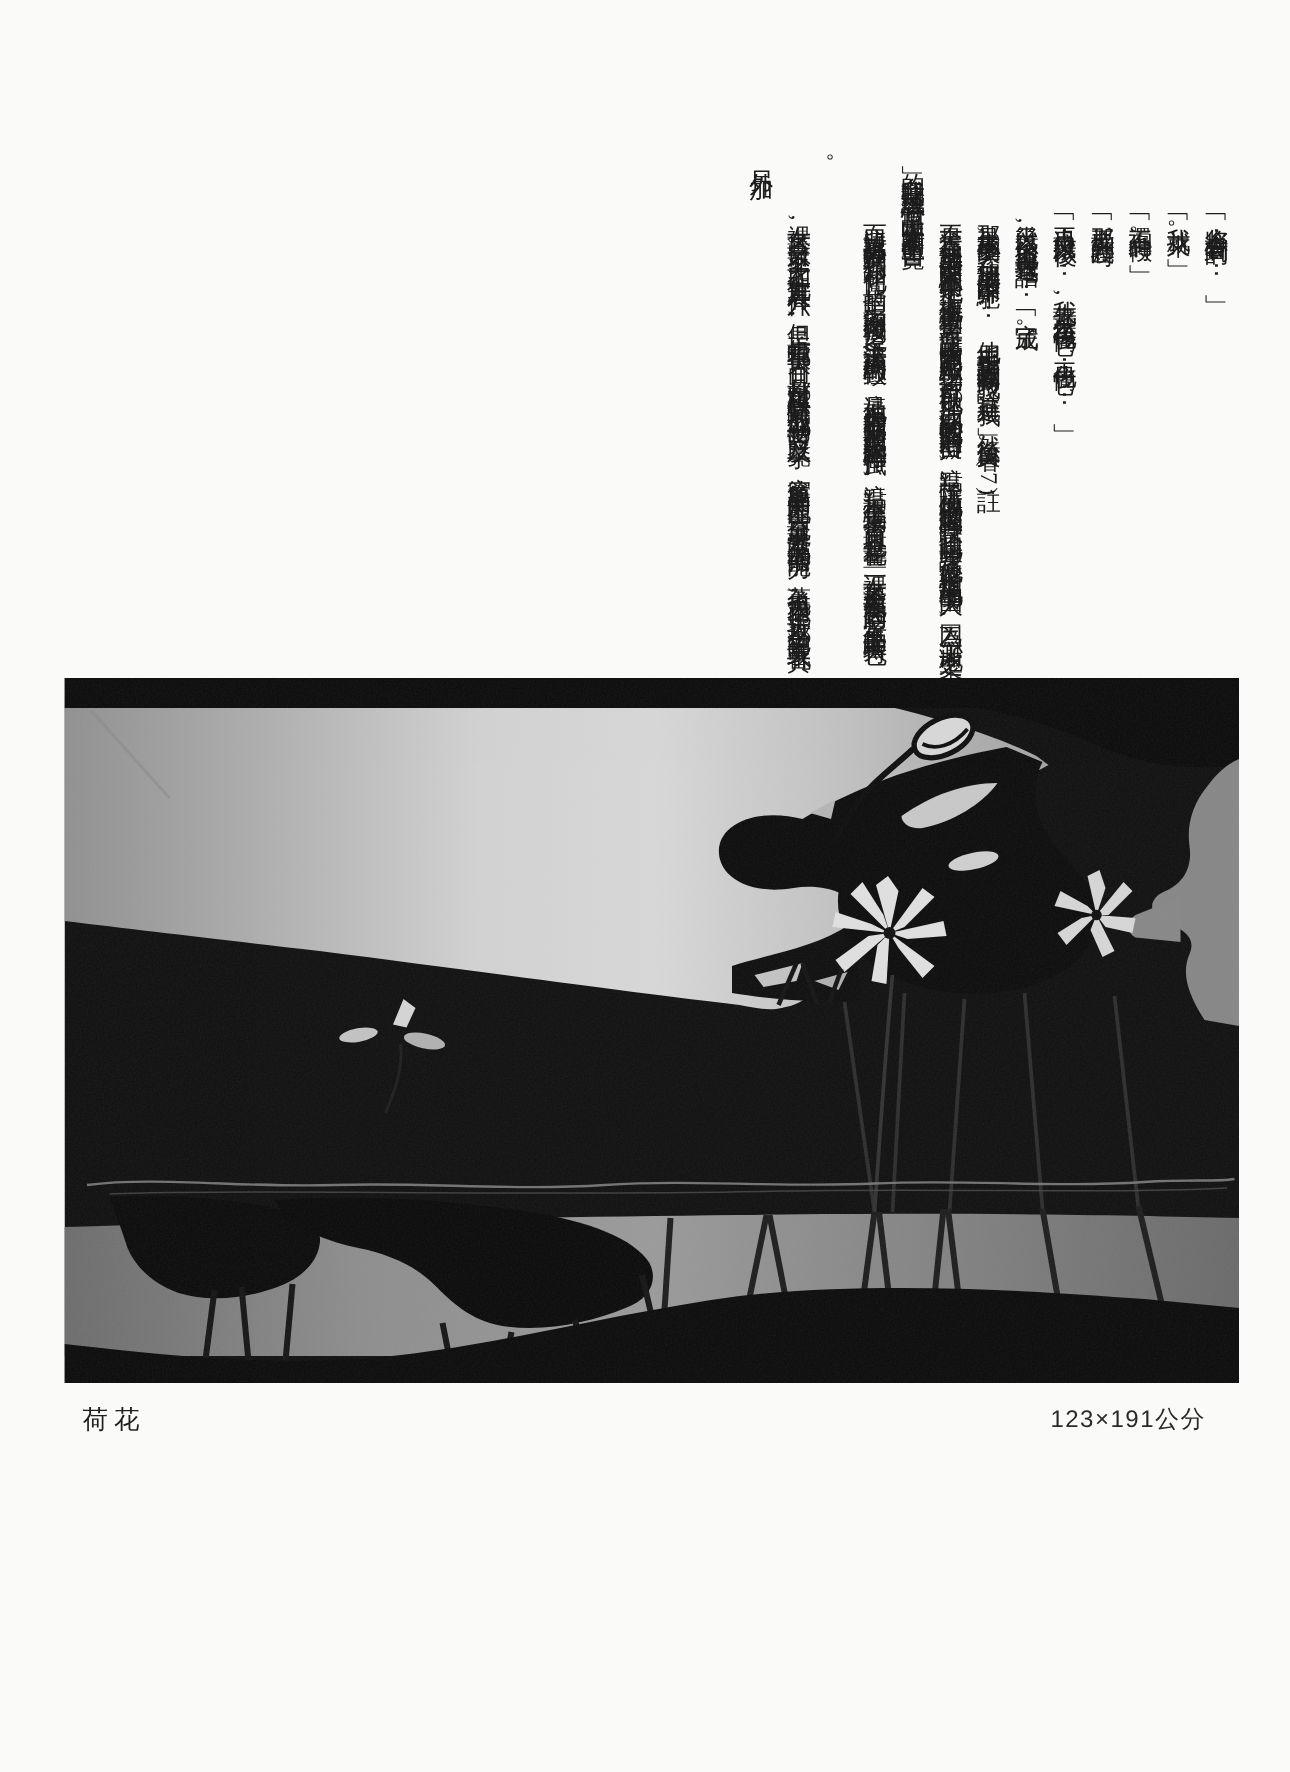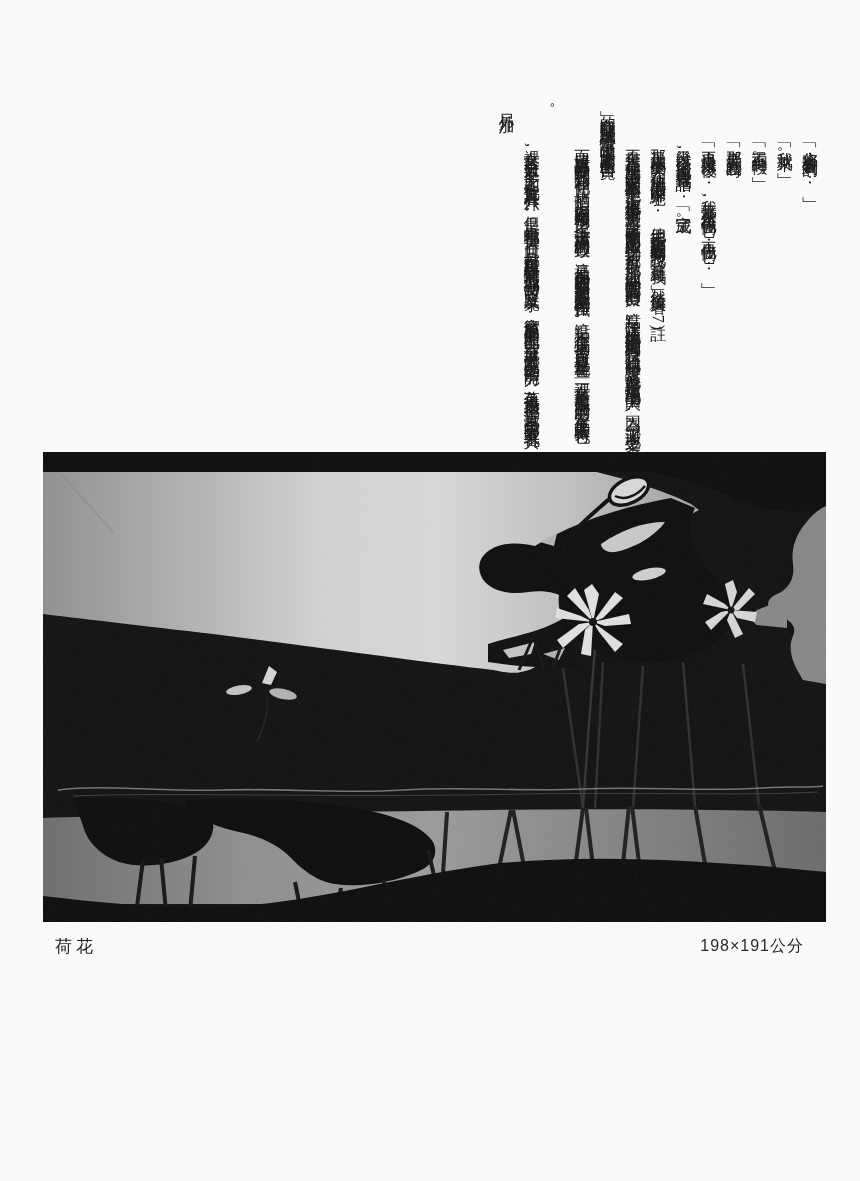--- a/index.html
+++ b/index.html
@@ -228,16 +228,16 @@
 
       <path d="M0,444 C70,452 130,458 196,454 C280,448 360,424 450,412
                C540,402 640,408 720,414 L783,420 L783,470 L0,470 Z" fill="#0b0b0b"></path>
 
       <rect x="0" y="0" width="783" height="470" filter="url(#grainF)" opacity="0.16"></rect>
     </svg>
   </figure>
 
   <div class="caption-row">
     <span class="caption-title">荷花</span>
-    <span class="caption-dims">198×191公分</span>
+    <span class="caption-dims">123×191公分</span>
   </div>
 
 </div>
 
 </body></html>

